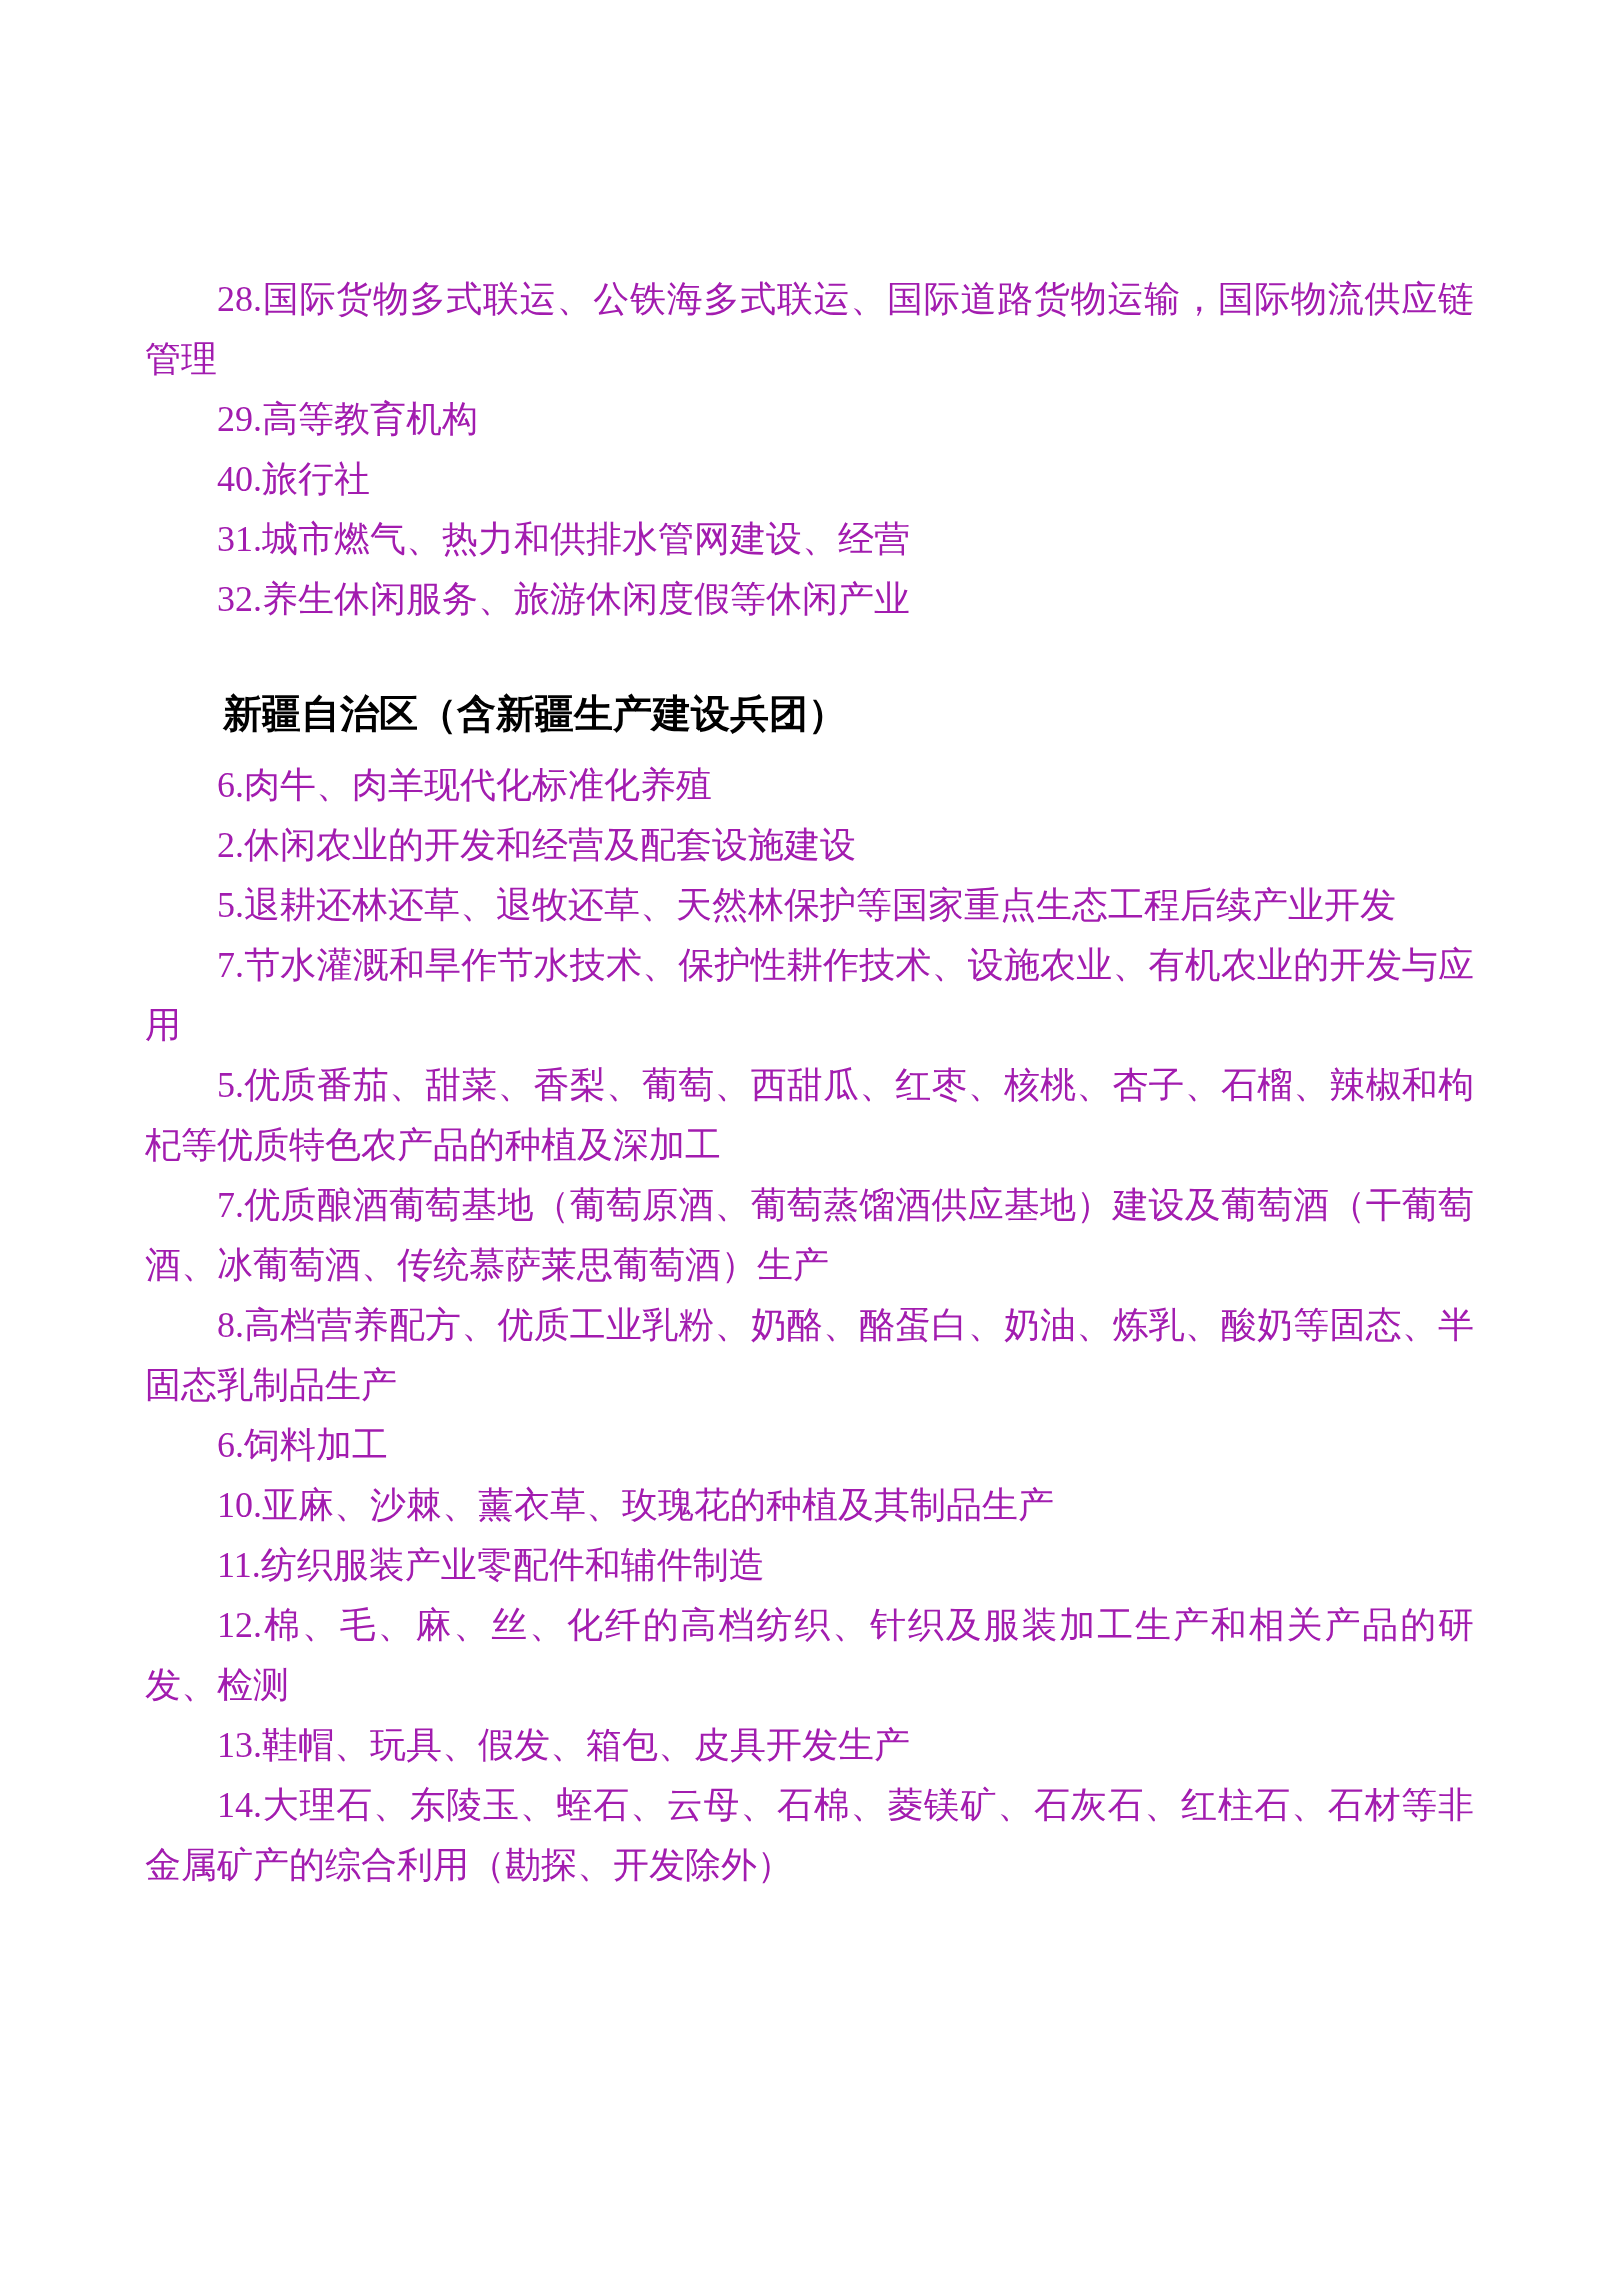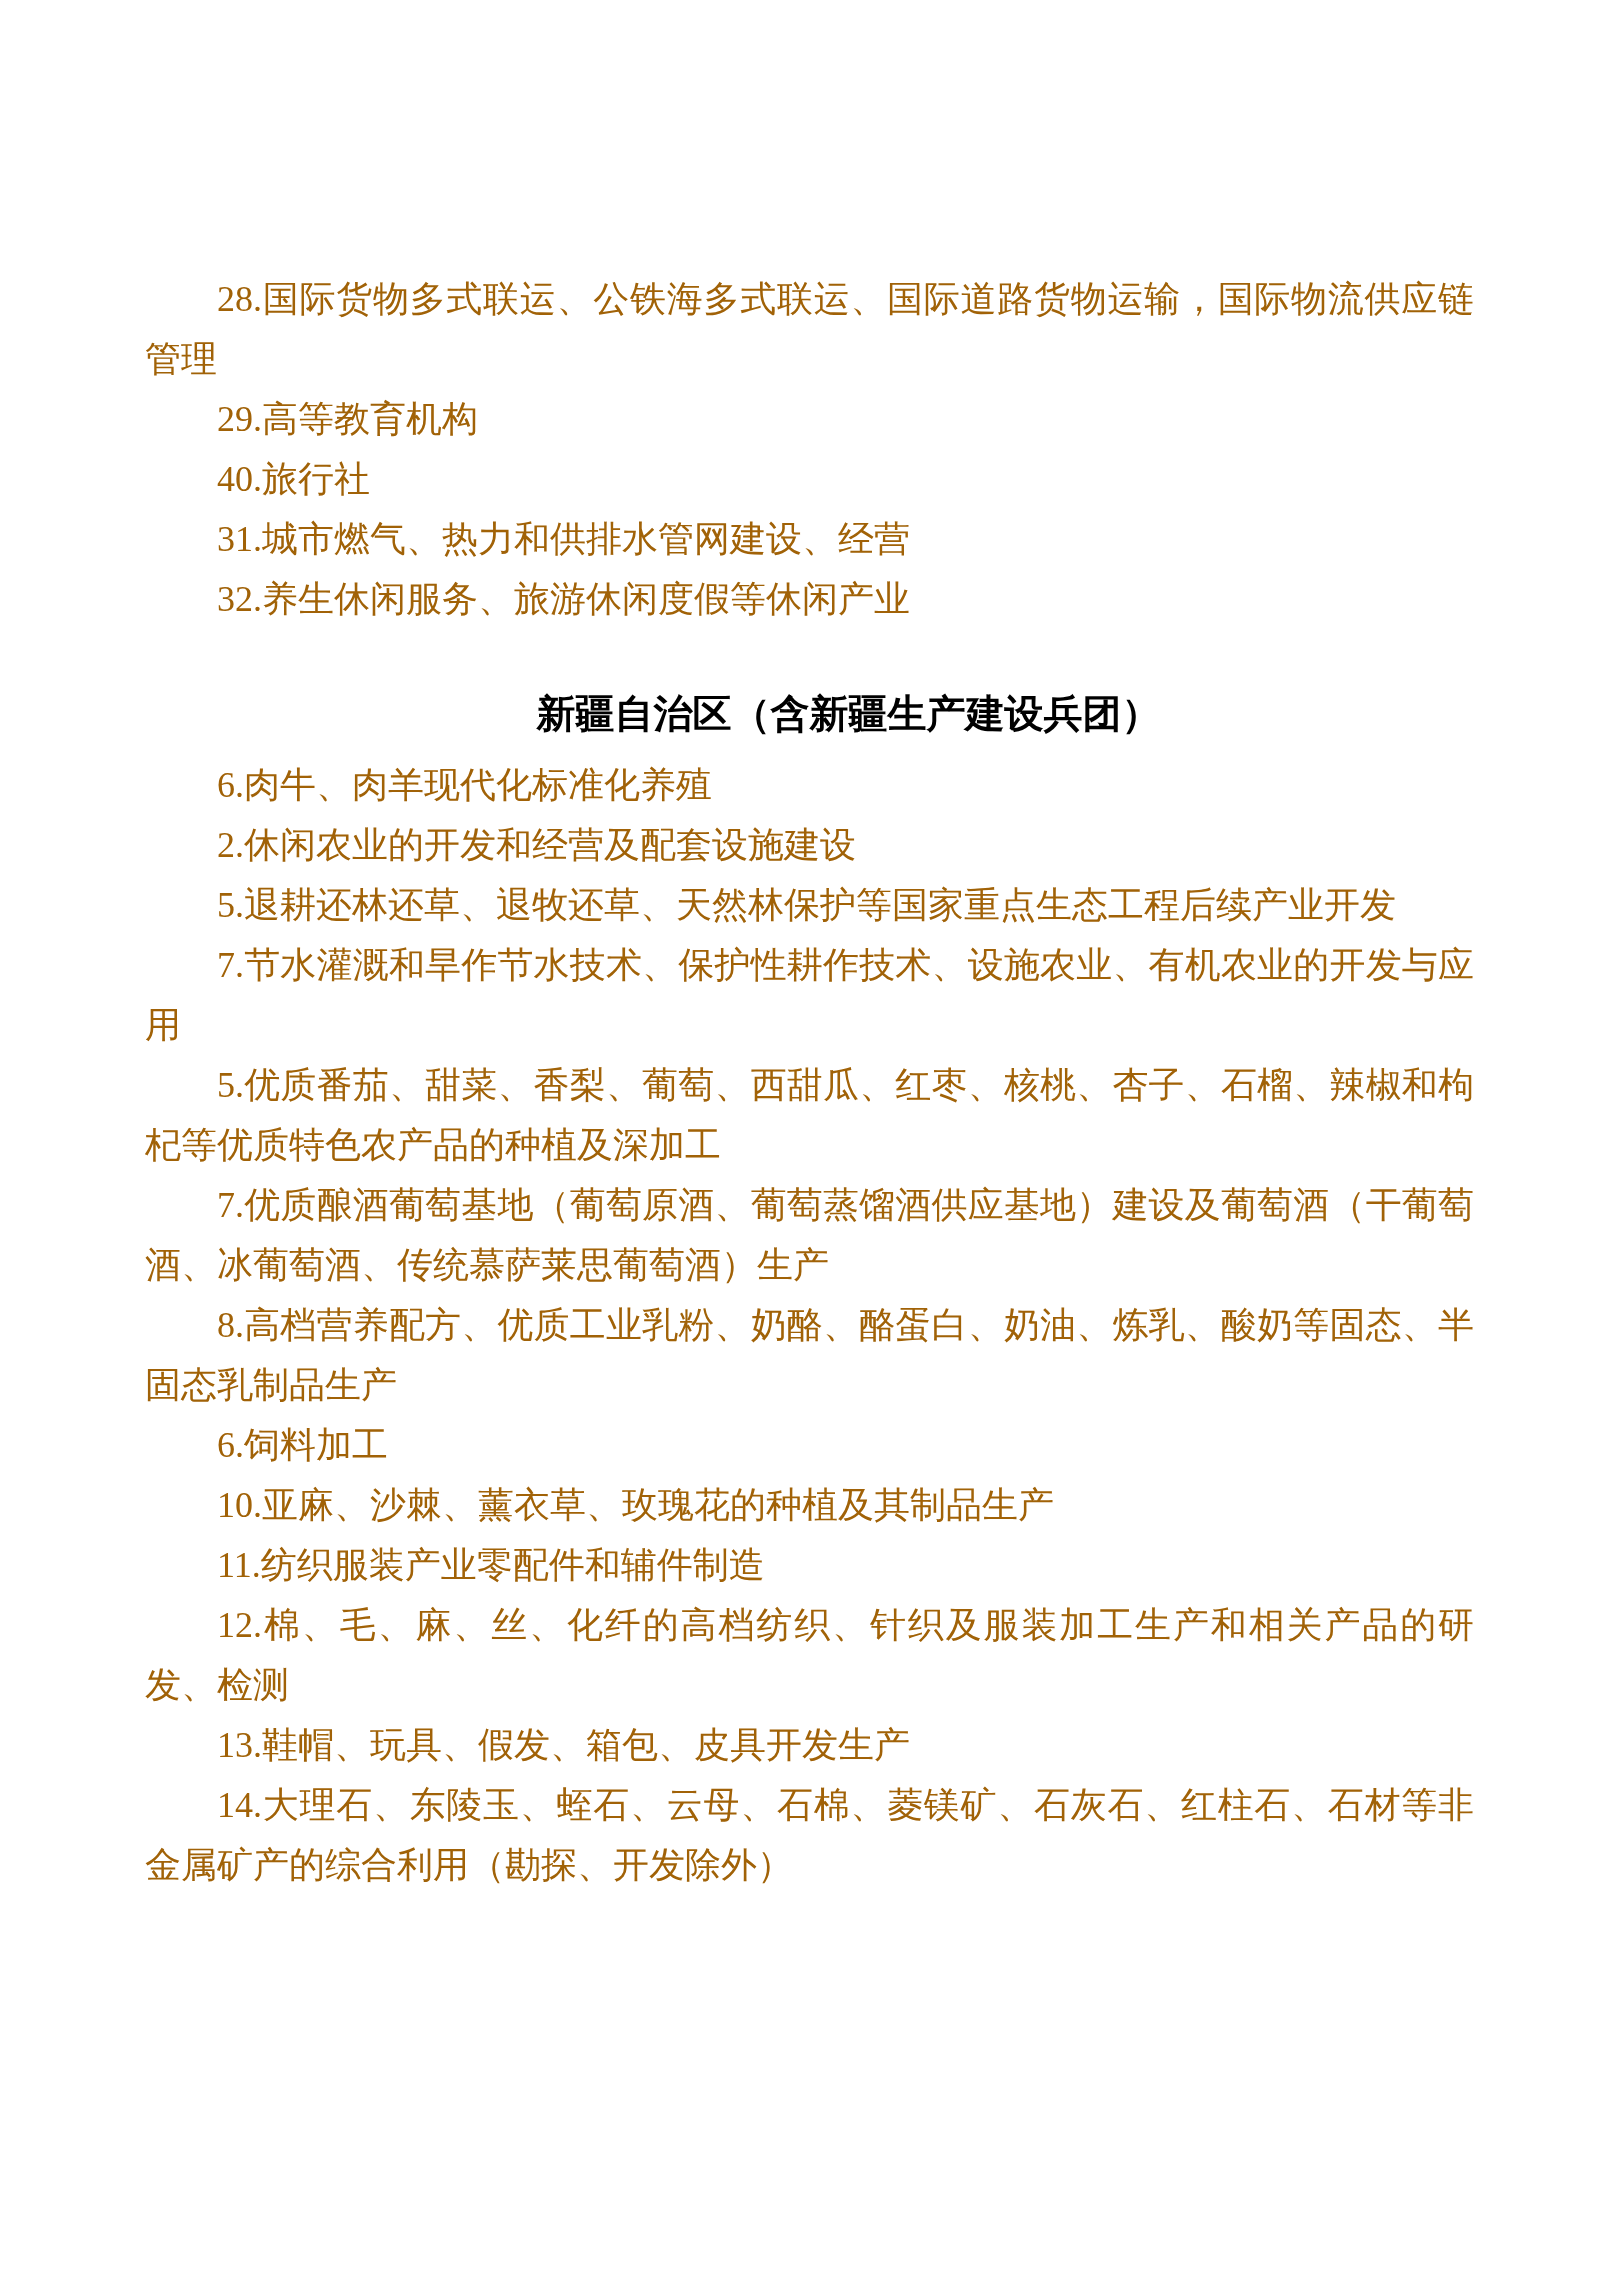--- a/index.html
+++ b/index.html
@@ -23,32 +23,31 @@
     font-family: "Liberation Serif", "DejaVu Serif", serif;
   }
   .para {
     margin: 0;
     font-size: 36px;
     line-height: 60px;
     text-indent: 2em;
     text-align: justify;
     text-justify: inter-ideograph;
     letter-spacing: 0;
-    color: #a16207;
+    color: #a21caf;
     font-family: Liberation Serif, serif;
   }
   .section-heading {
     margin: 53px 0 9.8px 0;
     font-size: 39px;
     line-height: 63px;
     font-weight: bold;
     text-indent: 2em;
     font-family: "Liberation Sans", "DejaVu Sans", sans-serif;
     color: #000000;
-    text-align: center;
   }
 </style>
 </head>
 <body>
 
 <div class="page">
   <div class="content">
 
     <p class="para">28.国际货物多式联运、公铁海多式联运、国际道路货物运输，国际物流供应链管理</p>
     <p class="para">29.高等教育机构</p>

